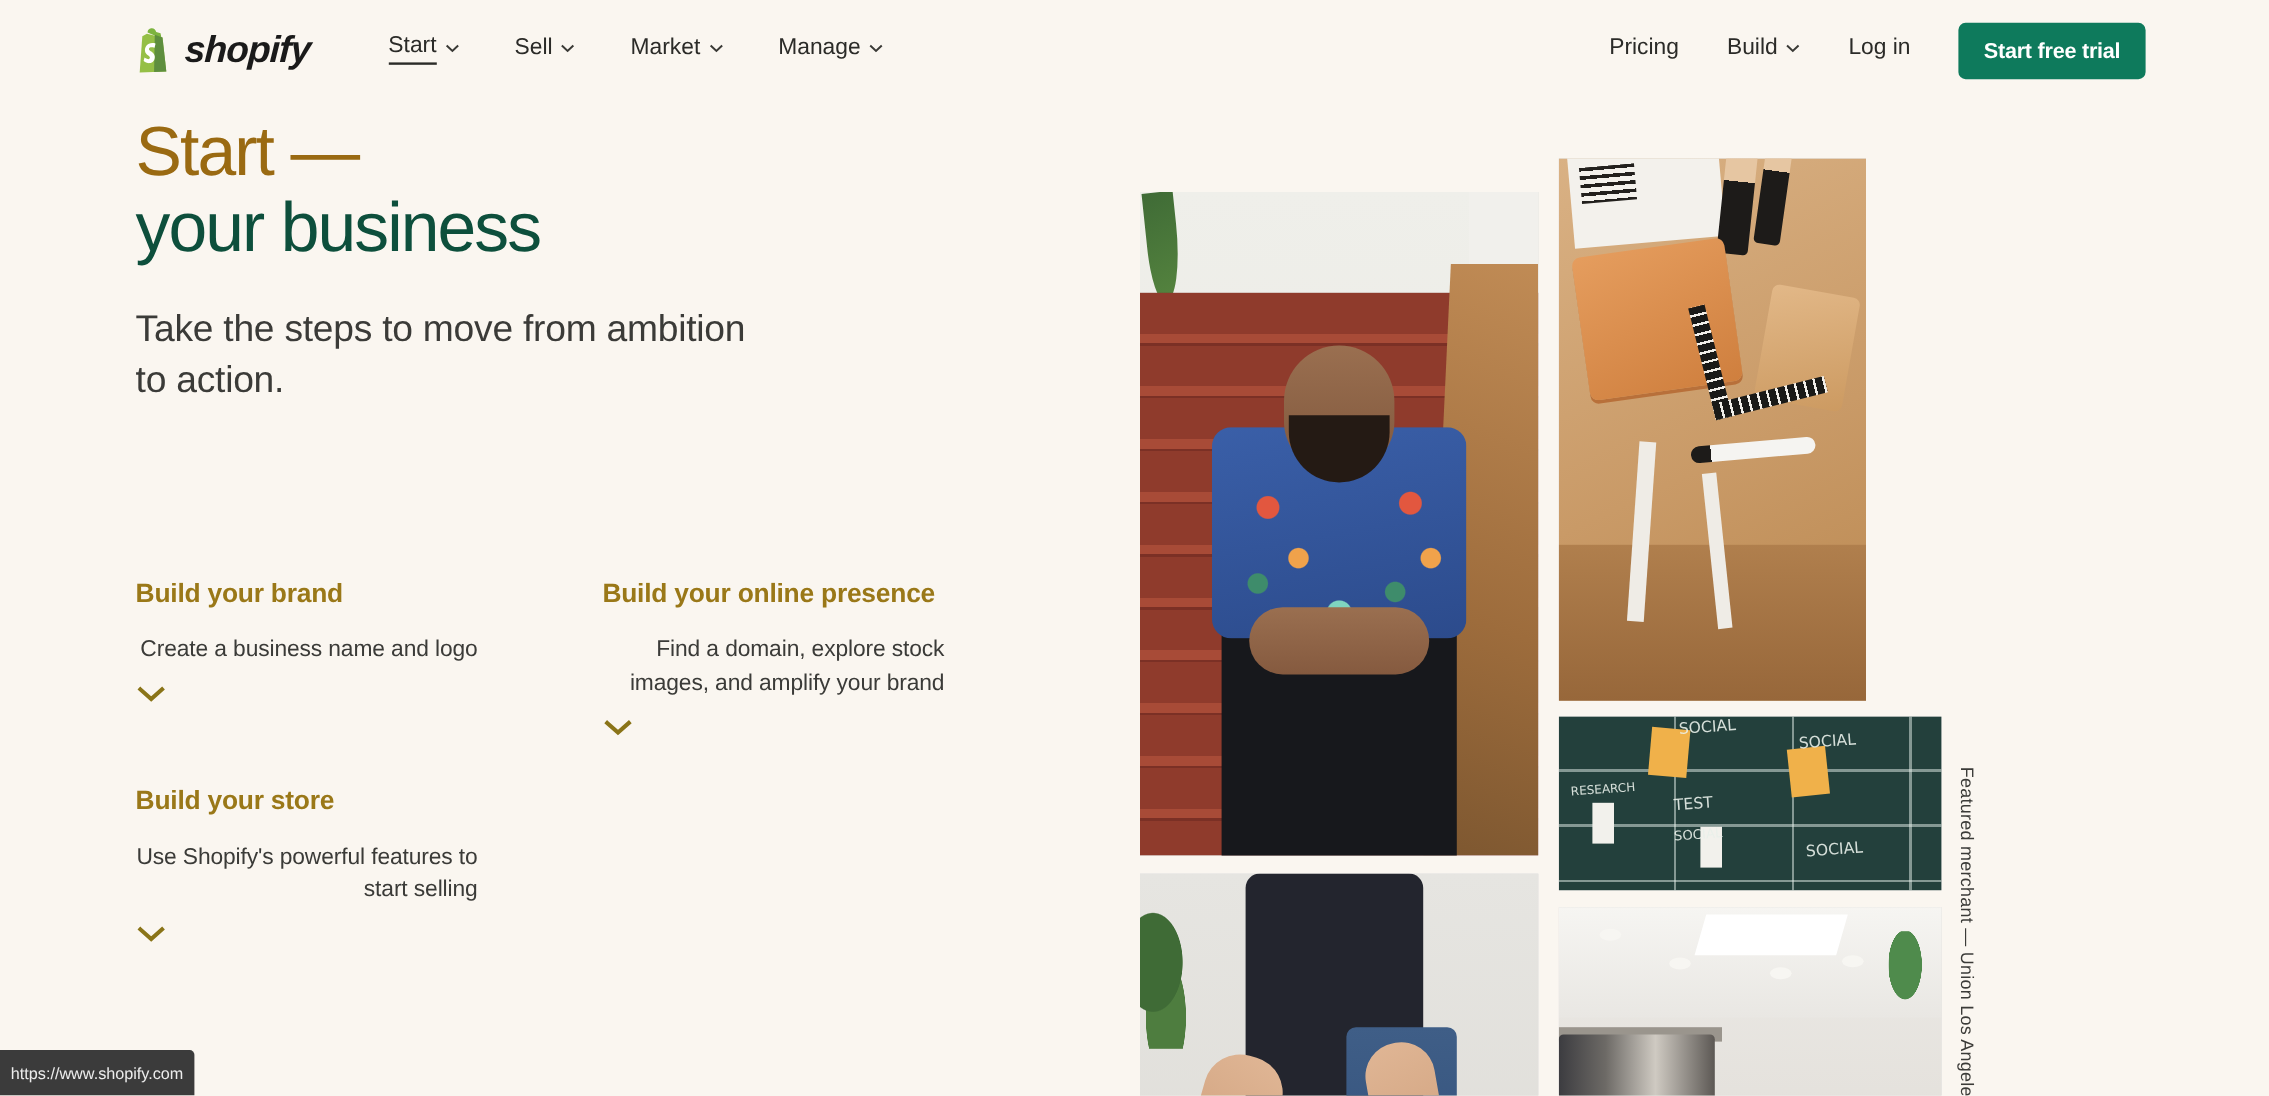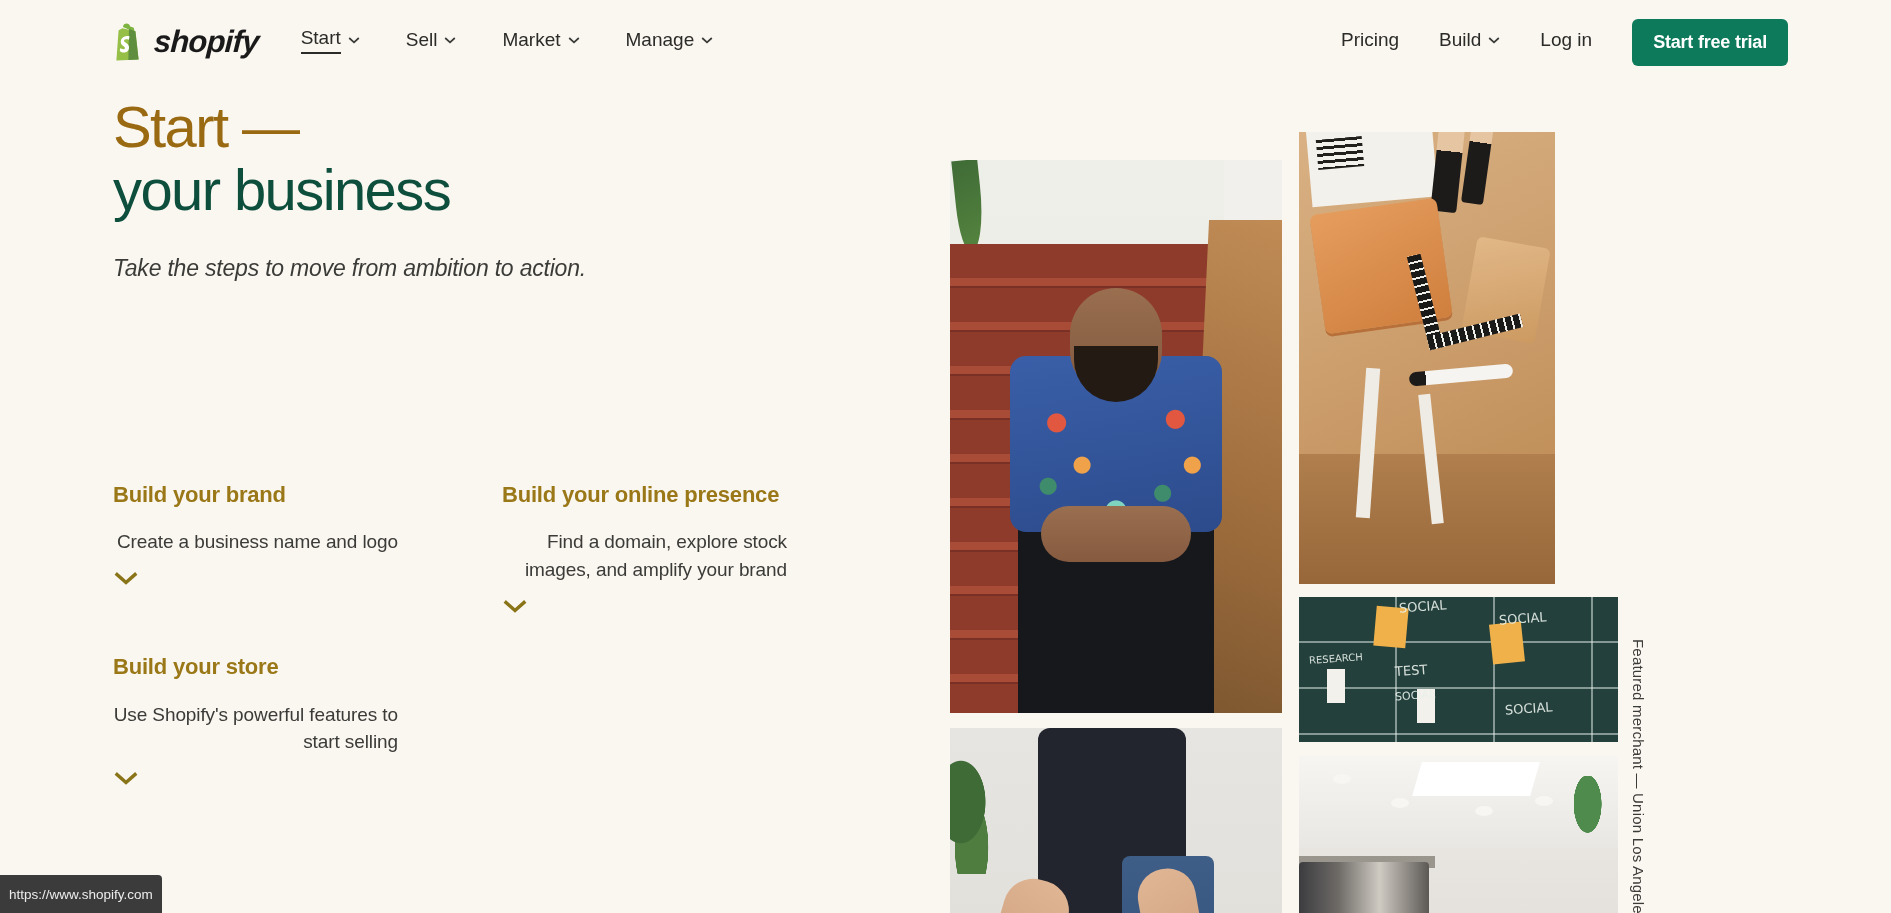--- a/index.html
+++ b/index.html
@@ -19,21 +19,21 @@
   .brand {
     display:flex; align-items:center; gap:9px;
     margin-left:113px; text-decoration:none;
   }
   .brand-bag { width:32px; height:38px; display:block; }
   .brand-word {
     font-size:31px; font-weight:700; color:#1a1a1a;
     letter-spacing:-0.8px; font-style:italic;
     transform:skewX(-3deg);
   }
-  .nav-main { display:flex; align-items:center; gap:46px; margin-left:42px; }
+  .nav-main { display:flex; align-items:center; gap:46px; margin-left:65px; }
   .nav-item {
     position:relative; display:flex; align-items:center; gap:7px;
     font-size:19px; color:#2b2b28; cursor:pointer; padding-bottom:4px;
   }
   .nav-item.active .nav-label { border-bottom:2px solid #2b2b28; padding-bottom:3px; }
   .chev { width:12px; height:8px; display:block; }
   .chev path { fill:none; stroke:#3a3a36; stroke-width:1.7; }
 
   .nav-right {
     margin-left:auto; display:flex; align-items:center; gap:40px;
@@ -49,22 +49,22 @@
 
   
   .hero-text { position:absolute; left:113px; top:96px; width:700px; }
   .headline {
     font-size:58px; font-weight:400; line-height:1.08;
     letter-spacing:-1.6px;
   }
   .headline .l1 { color:#9a6a12; display:block; }
   .headline .l2 { color:#0d4f3c; display:block; }
   .subhead {
-    margin-top:32px; font-size:23px; line-height:1.38;
-    color:#3b3b38; max-width:530px; letter-spacing:-0.2px;font-style:italic;
+    margin-top:32px; font-size:31px; line-height:1.38;
+    color:#3b3b38; max-width:530px; letter-spacing:-0.2px;
   }
 
   
   .steps { position:absolute; left:113px; top:480px; width:760px; }
   .steps-row { display:flex; gap:104px; align-items:flex-start; }
   .step { width:285px; }
   .step-2 { margin-top:0px; }
   .step-title {
     font-size:22px; font-weight:600; color:#9a7818;
     line-height:1.38; letter-spacing:-0.2px;

